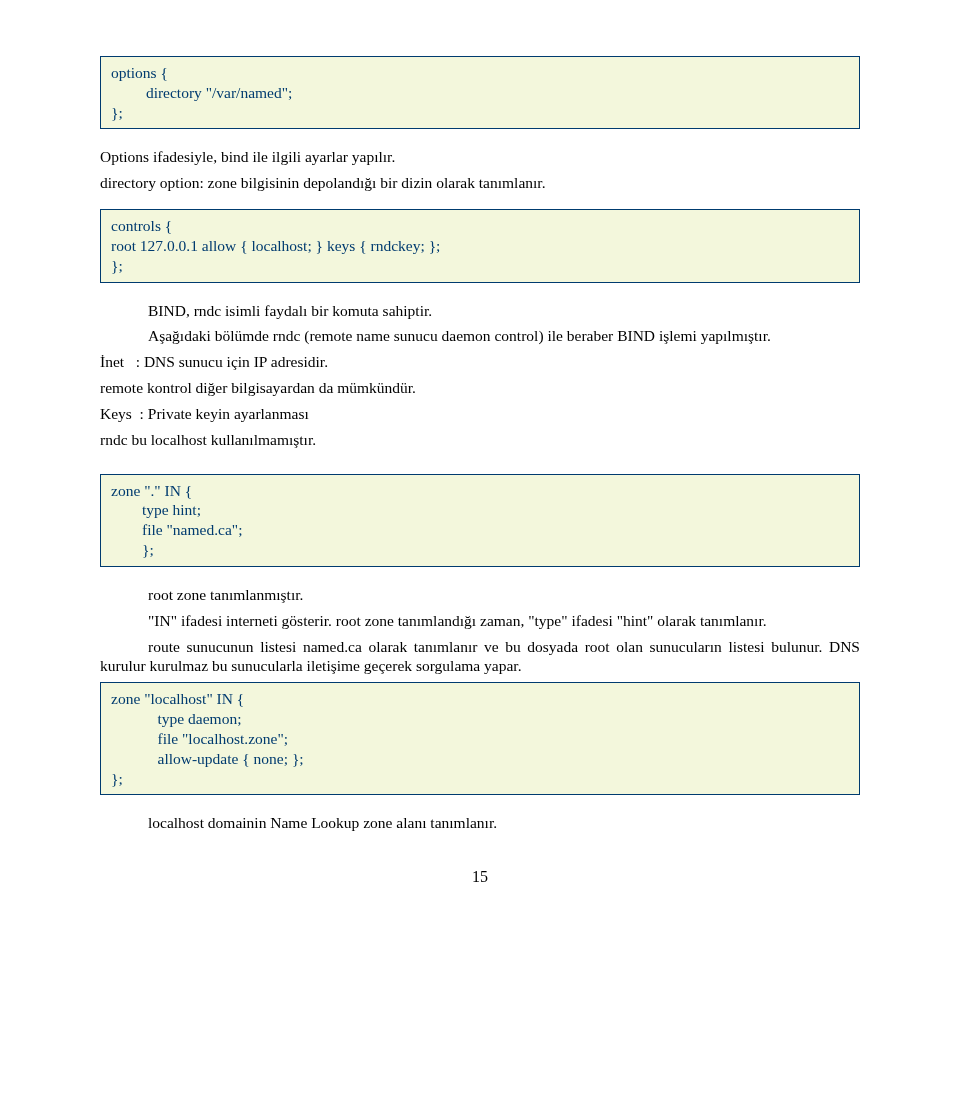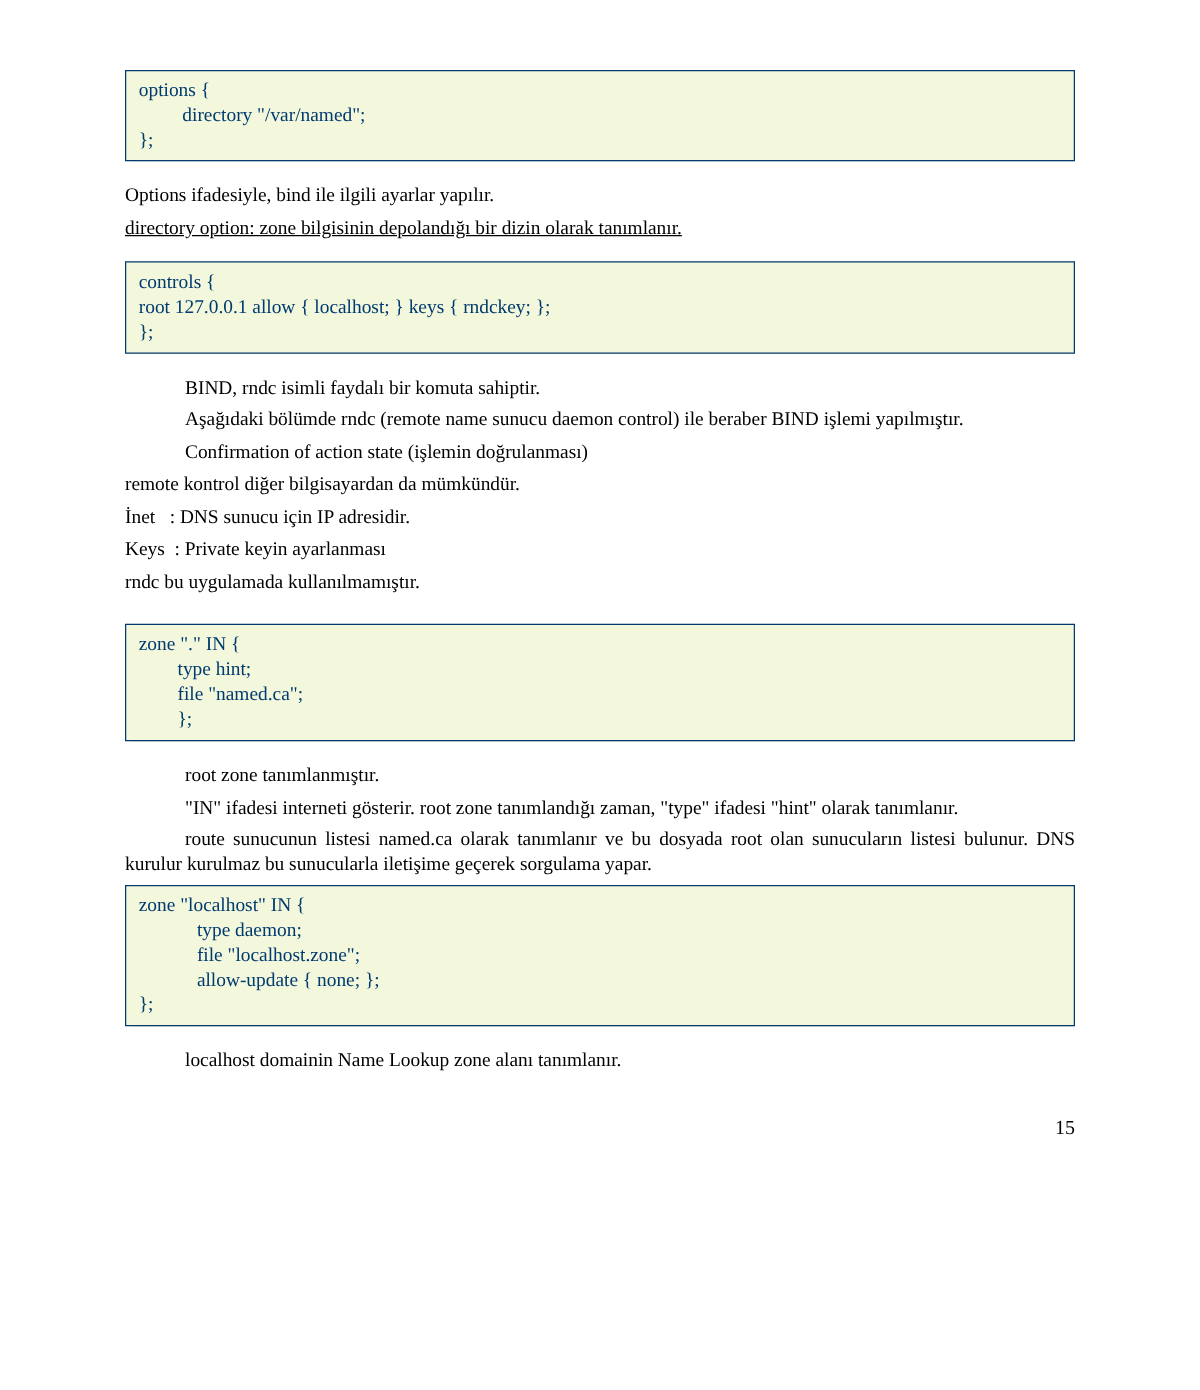--- a/index.html
+++ b/index.html
@@ -45,55 +45,54 @@
     margin: 0 0 6px 0;
     text-align: justify;
   }
   .indent-block {
     margin-left: 0;
   }
   .indent-first {
     text-indent: 48px;
   }
   .page-num {
-    text-align: right;
+    text-align: center;
     margin-top: 34px;
     font-size: 16px;
   }
 </style>
 </head>
 <body>
 
 <div class="page">
 
   <div class="code-box-wrap">
     <div class="code-box-shadow"></div>
     <div class="code-box"><span>options {</span>
 <span>         directory "/var/named";</span>
 <span>};</span></div>
   </div>
 
   <p class="para">Options ifadesiyle, bind ile ilgili ayarlar yapılır.</p>
-  <p class="para" style="margin-bottom:16px;text-decoration:underline;">directory option: zone bilgisinin depolandığı bir dizin olarak tanımlanır.</p>
+  <p class="para" style="margin-bottom:16px;">directory option: zone bilgisinin depolandığı bir dizin olarak tanımlanır.</p>
 
   <div class="code-box-wrap">
     <div class="code-box-shadow"></div>
     <div class="code-box"><span>controls {</span>
 <span>root 127.0.0.1 allow { localhost; } keys { rndckey; };</span>
 <span>};</span></div>
   </div>
 
   <div class="indent-block">
     <p class="para indent-first">BIND, rndc isimli faydalı bir komuta sahiptir.</p>
     <p class="para indent-first" style="text-align:justify;">Aşağıdaki bölümde rndc (remote name sunucu daemon control) ile beraber BIND işlemi yapılmıştır.</p>
-    <p class="para indent-first">Confirmation of action state (işlemin doğrulanması)</p>
+    <p class="para">İnet&nbsp;&nbsp;&nbsp;: DNS sunucu için IP adresidir.</p>
     <p class="para">remote kontrol diğer bilgisayardan da mümkündür.</p>
-    <p class="para">İnet&nbsp;&nbsp;&nbsp;: DNS sunucu için IP adresidir.</p>
     <p class="para">Keys&nbsp;&nbsp;: Private keyin ayarlanması</p>
-    <p class="para" style="margin-bottom:24px;">rndc bu uygulamada kullanılmamıştır.</p>
+    <p class="para" style="margin-bottom:24px;">rndc bu localhost kullanılmamıştır.</p>
   </div>
 
   <div class="code-box-wrap">
     <div class="code-box-shadow"></div>
     <div class="code-box"><span>zone "." IN {</span>
 <span>        type hint;</span>
 <span>        file "named.ca";</span>
 <span>        };</span></div>
   </div>
 

